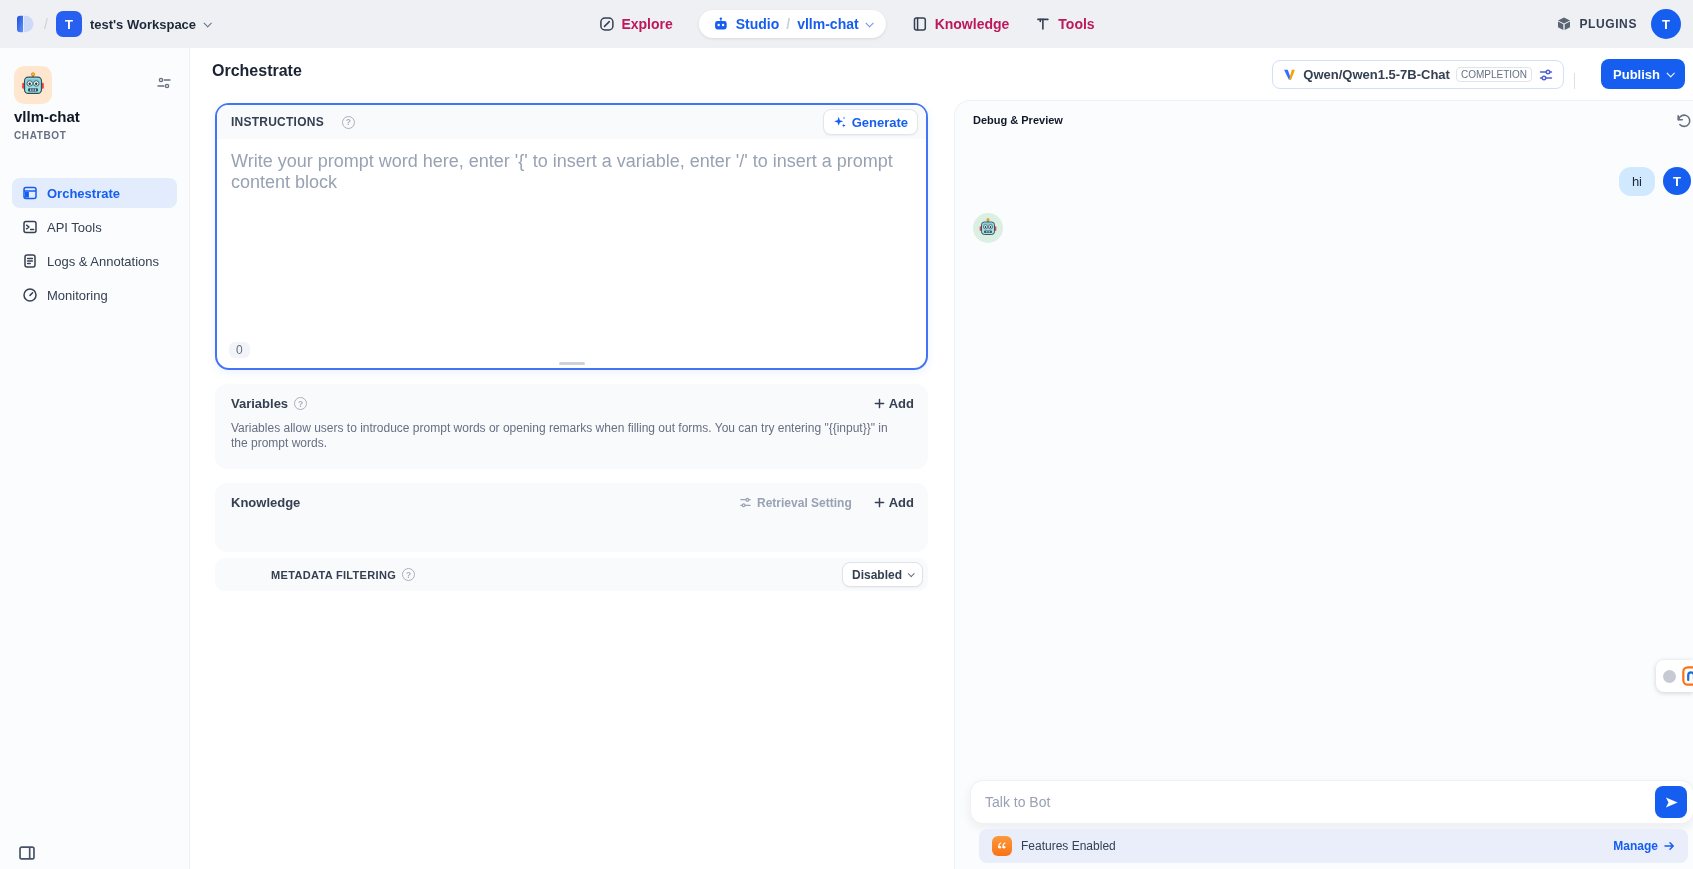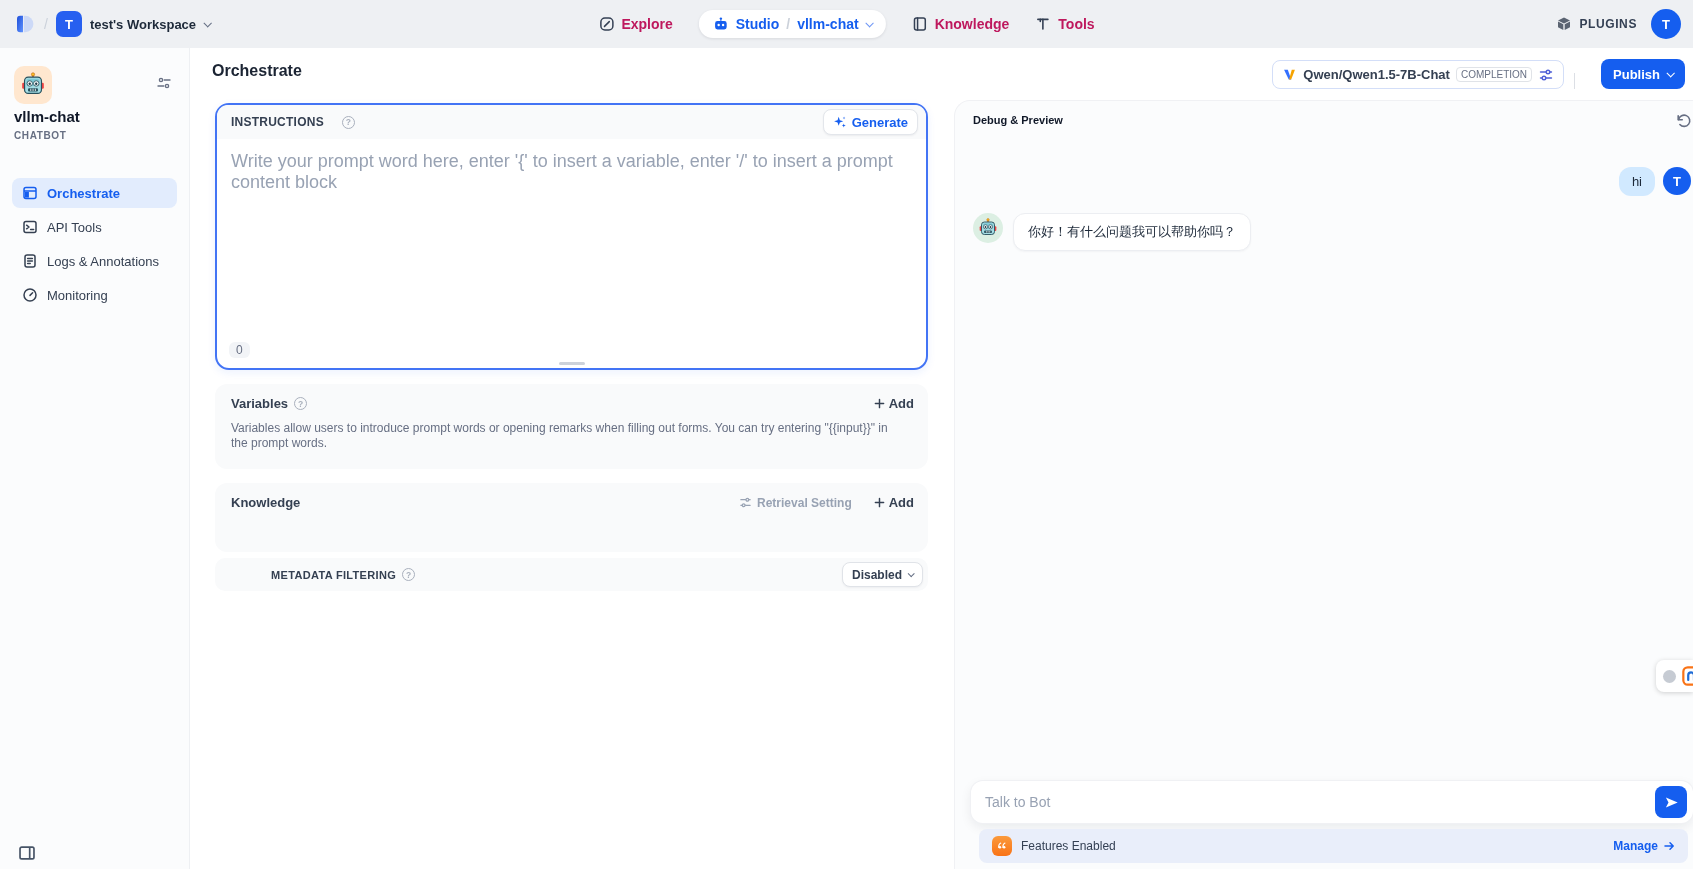--- a/index.html
+++ b/index.html
@@ -416,21 +416,20 @@
           <circle cx="9" cy="10.6" r="2.5" fill="#fff" stroke="#27505c" stroke-width="0.8"></circle>
           <circle cx="15" cy="10.6" r="2.5" fill="#fff" stroke="#27505c" stroke-width="0.8"></circle>
           <circle cx="9" cy="10.8" r="1.1" fill="#1f3a46"></circle>
             <circle cx="15" cy="10.8" r="1.1" fill="#1f3a46"></circle>
           <rect x="7.4" y="15" width="9.2" height="3" rx="1" fill="#27505c"></rect>
           <rect x="9.5" y="15.4" width="0.9" height="2.2" fill="#fff" opacity=".85"></rect>
           <rect x="11.6" y="15.4" width="0.9" height="2.2" fill="#fff" opacity=".85"></rect>
           <rect x="13.7" y="15.4" width="0.9" height="2.2" fill="#fff" opacity=".85"></rect>
         </svg>
       </span>
-      <span class="bubble-bot">你好！有什么问题我可以帮助你吗？</span>
     </div>
 
     <div class="chat-input">
       <input type="text" placeholder="Talk to Bot" style="">
       <button class="send-btn" style="border:none;">
         <svg width="15" height="15" viewBox="0 0 16 16">
           <path d="M2 2.6 14.6 8 2 13.4 4.8 8Z" fill="#fff"></path>
         </svg>
       </button>
     </div>

